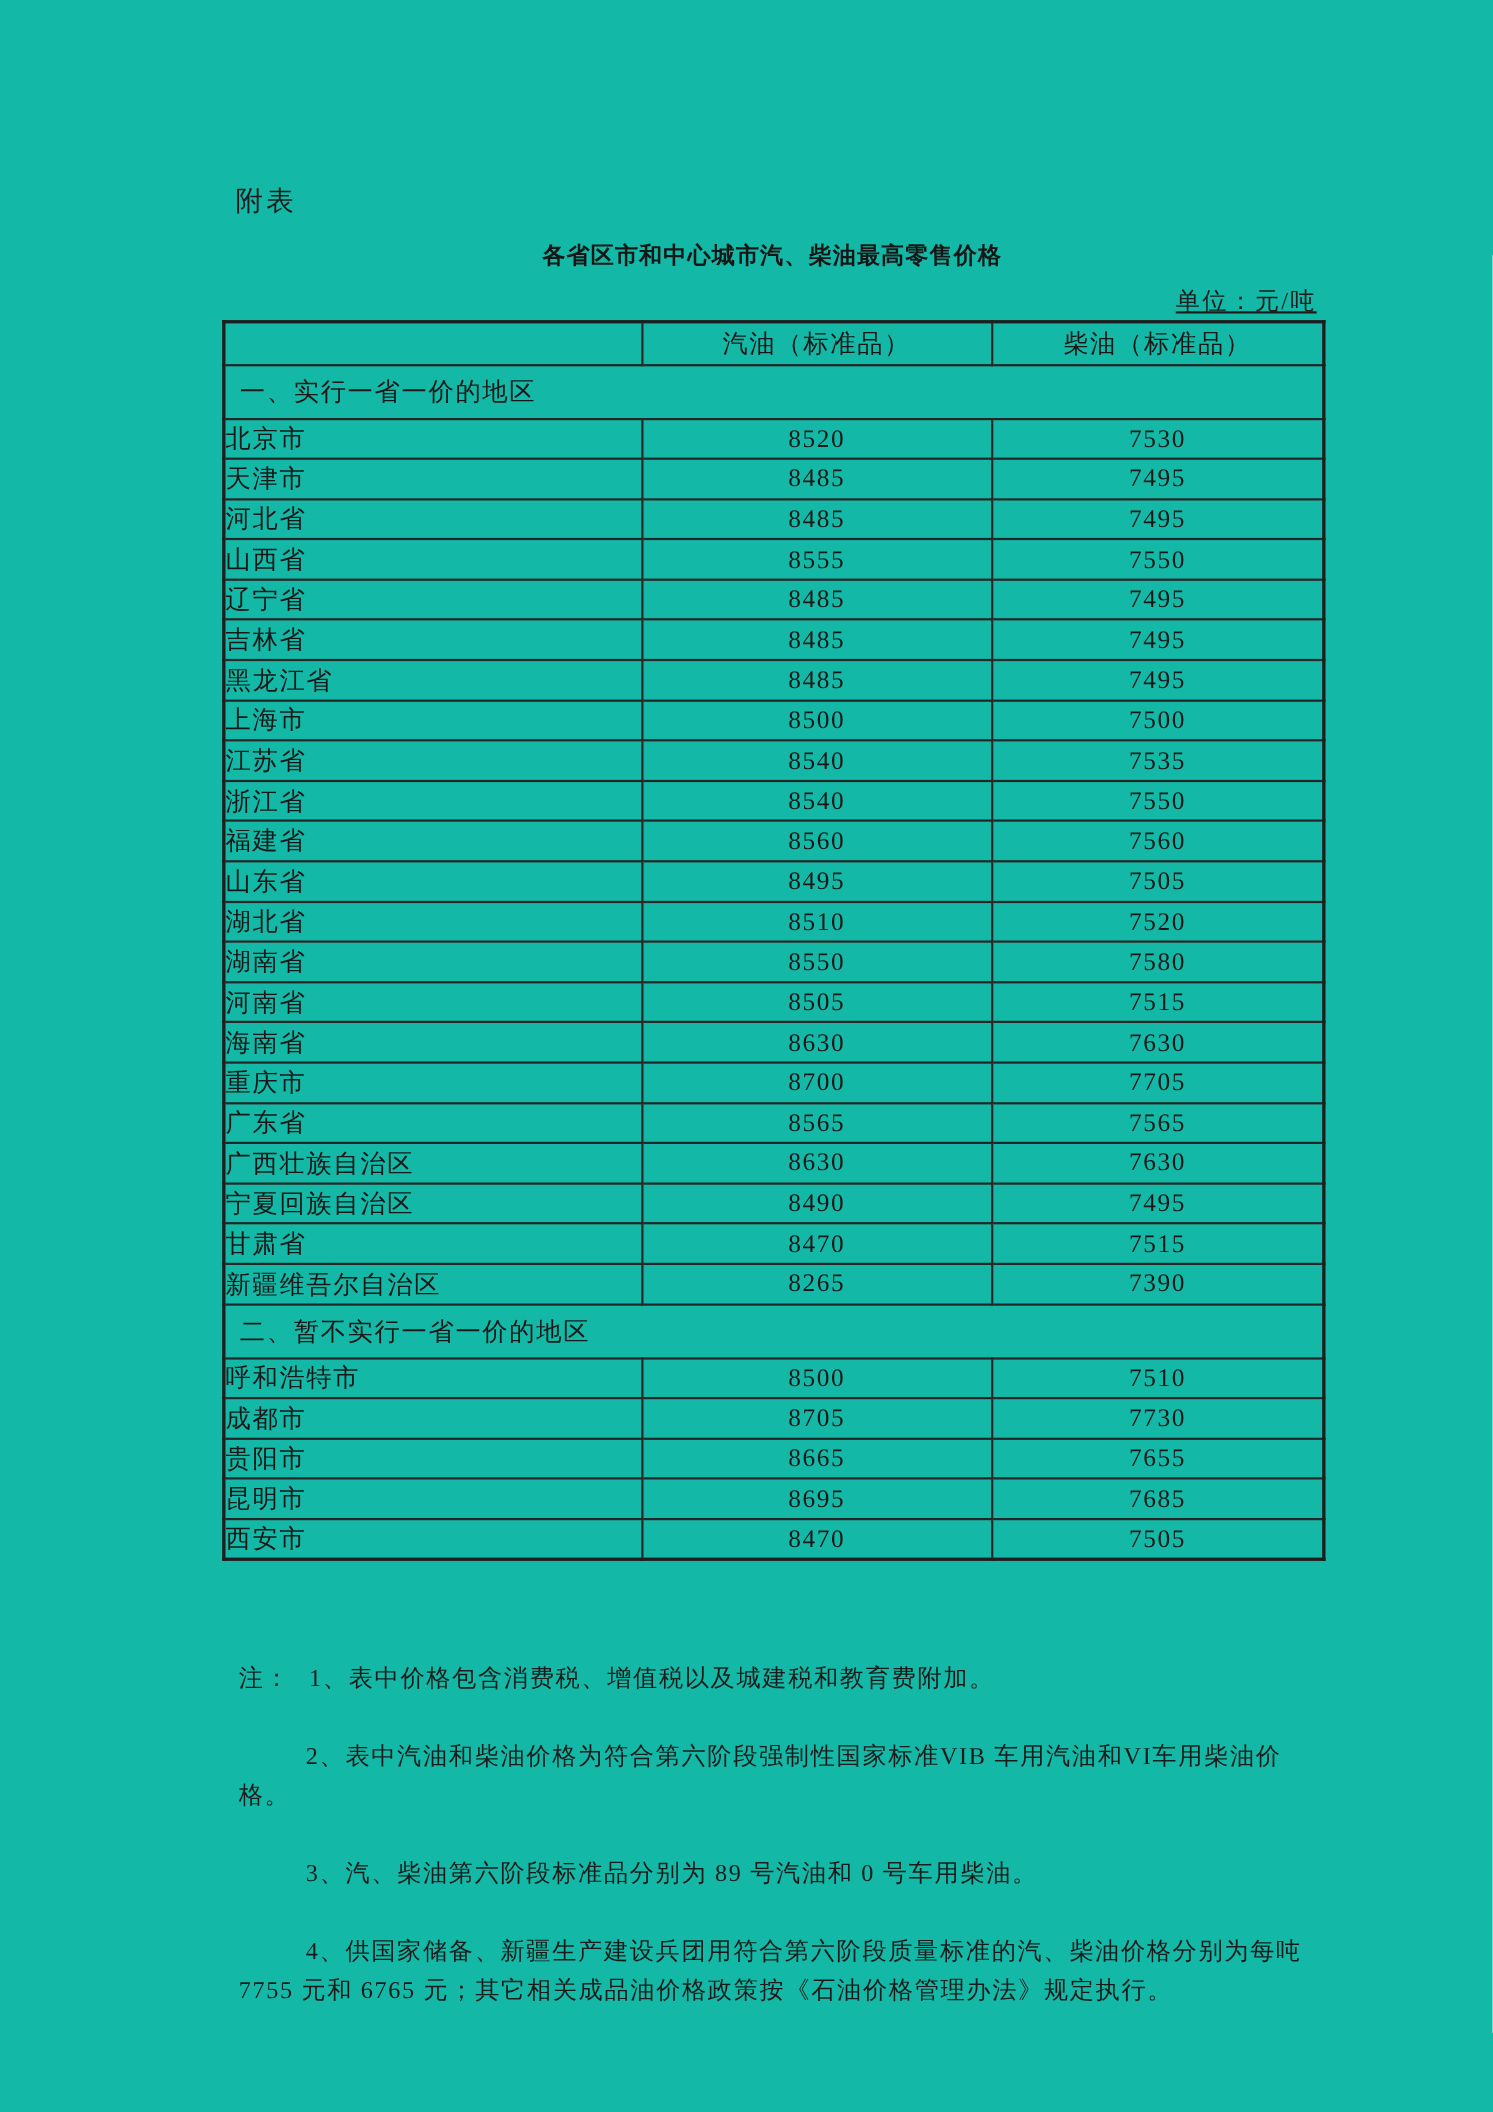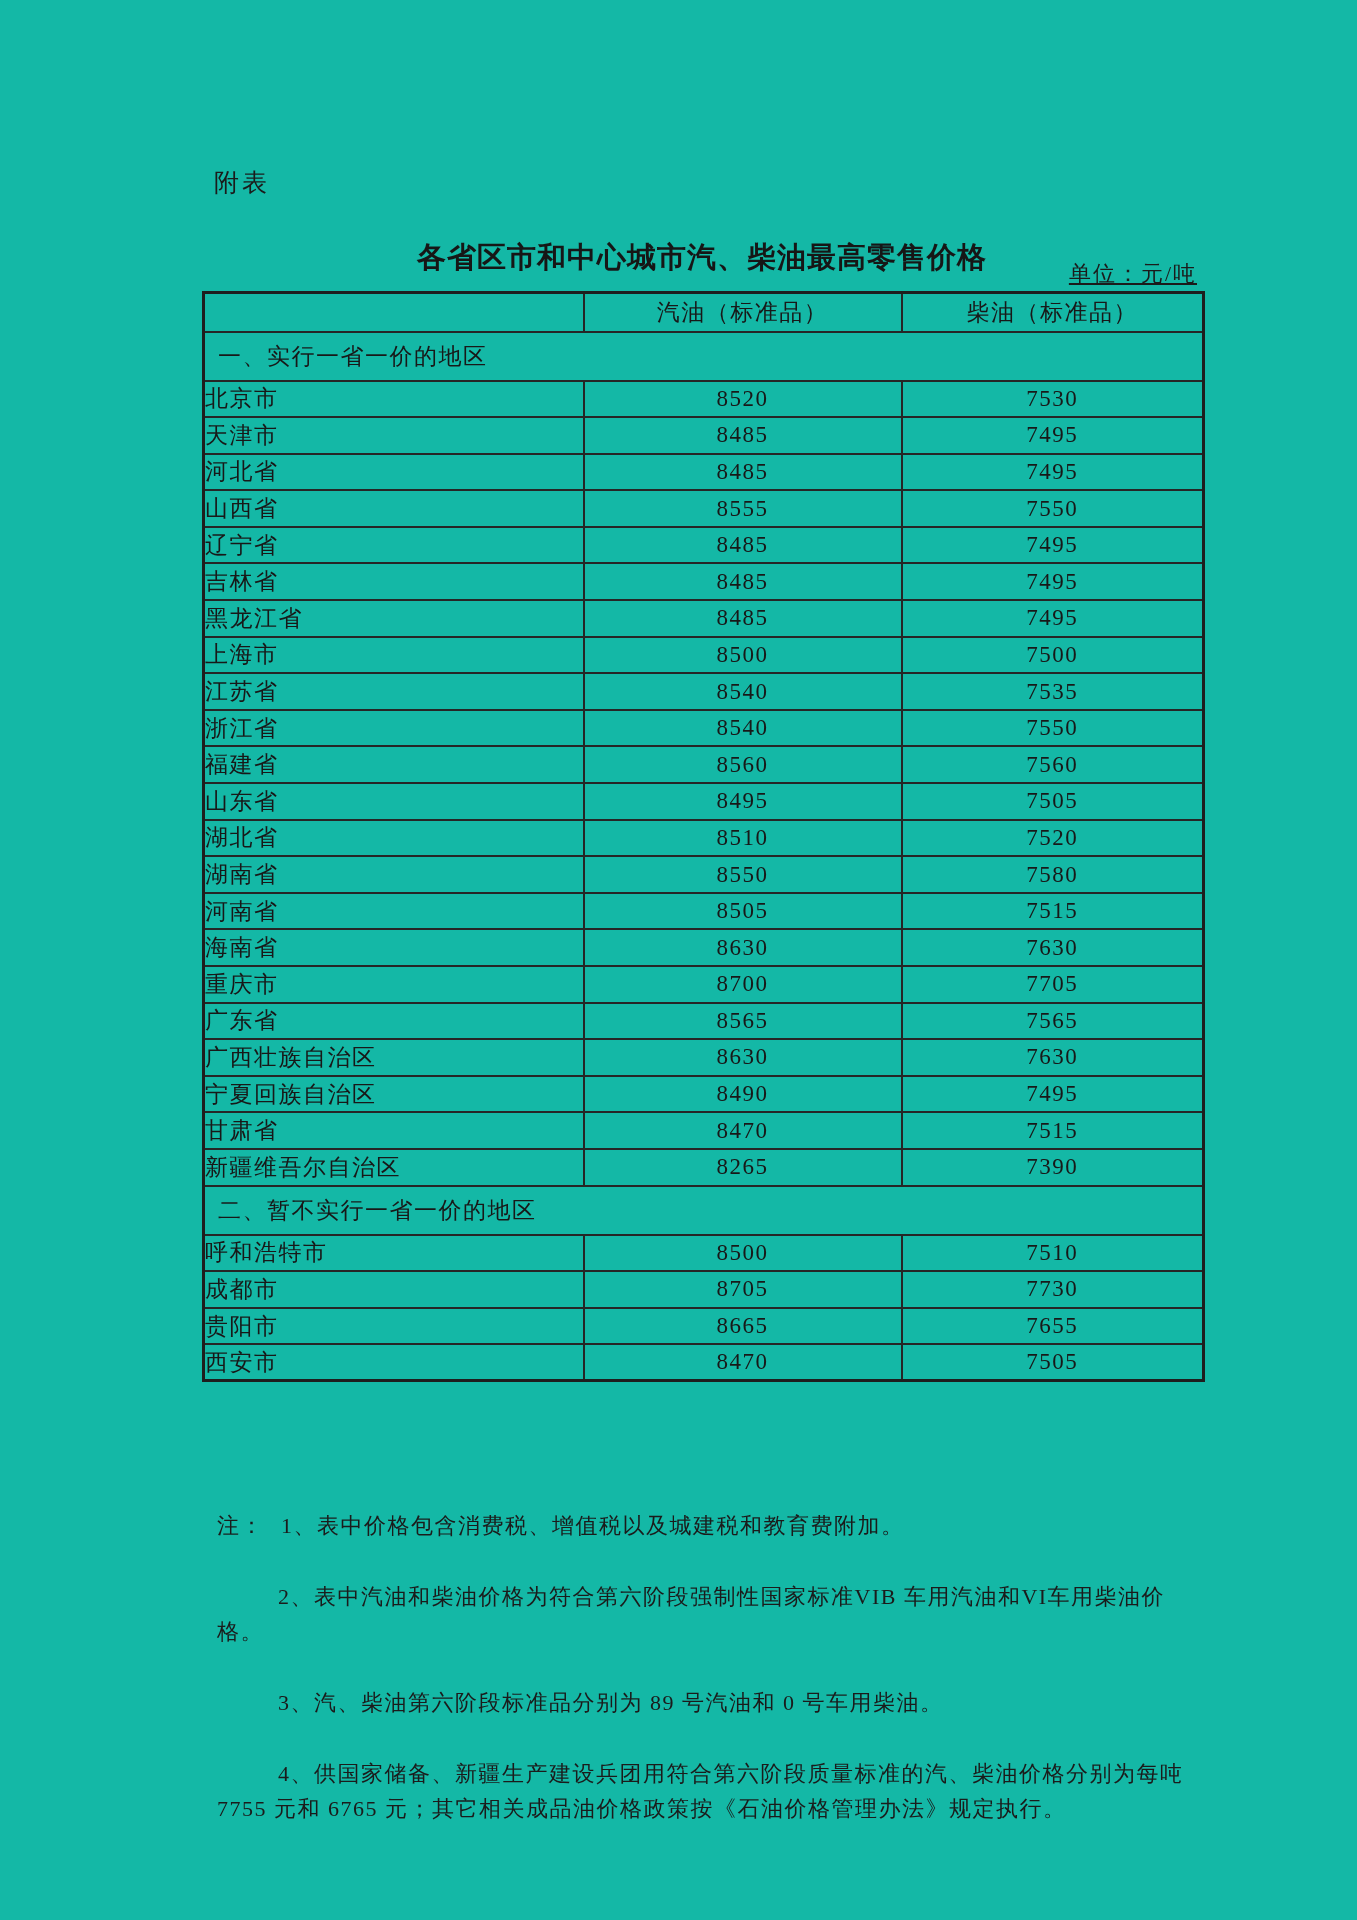--- a/index.html
+++ b/index.html
@@ -22,26 +22,25 @@
     top: 166px;
     font-size: 25px;
     letter-spacing: 3px;
   }
   .page-title {
     position: absolute;
     left: 202px;
     top: 218px;
     width: 1000px;
     text-align: center;
-    font-size: 29px;
+    font-size: 21px;
     font-weight: bold;
     font-family: "Liberation Sans", "DejaVu Sans", sans-serif;
     letter-spacing: 1px;
     color: #161616;
-    margin-top: 20px;
   }
   .unit-label {
     position: absolute;
     right: 160px;
     top: 259px;
     font-size: 22px;
     letter-spacing: 2px;
     text-decoration: underline;
   }
   table.price-table {
@@ -247,20 +246,25 @@
           <td class="region">成都市</td>
           <td class="num">8705</td>
           <td class="num">7730</td>
         </tr>
         <tr class="data-row">
           <td class="region">贵阳市</td>
           <td class="num">8665</td>
           <td class="num">7655</td>
         </tr>
         <tr class="data-row">
+          <td class="region">昆明市</td>
+          <td class="num">8695</td>
+          <td class="num">7685</td>
+        </tr>
+        <tr class="data-row">
           <td class="region">西安市</td>
           <td class="num">8470</td>
           <td class="num">7505</td>
         </tr>
       </tbody>
   </table>
 
   <div class="notes">
     <div class="note-line">
       <span class="note-label">注：</span><span>1、表中价格包含消费税、增值税以及城建税和教育费附加。</span>

